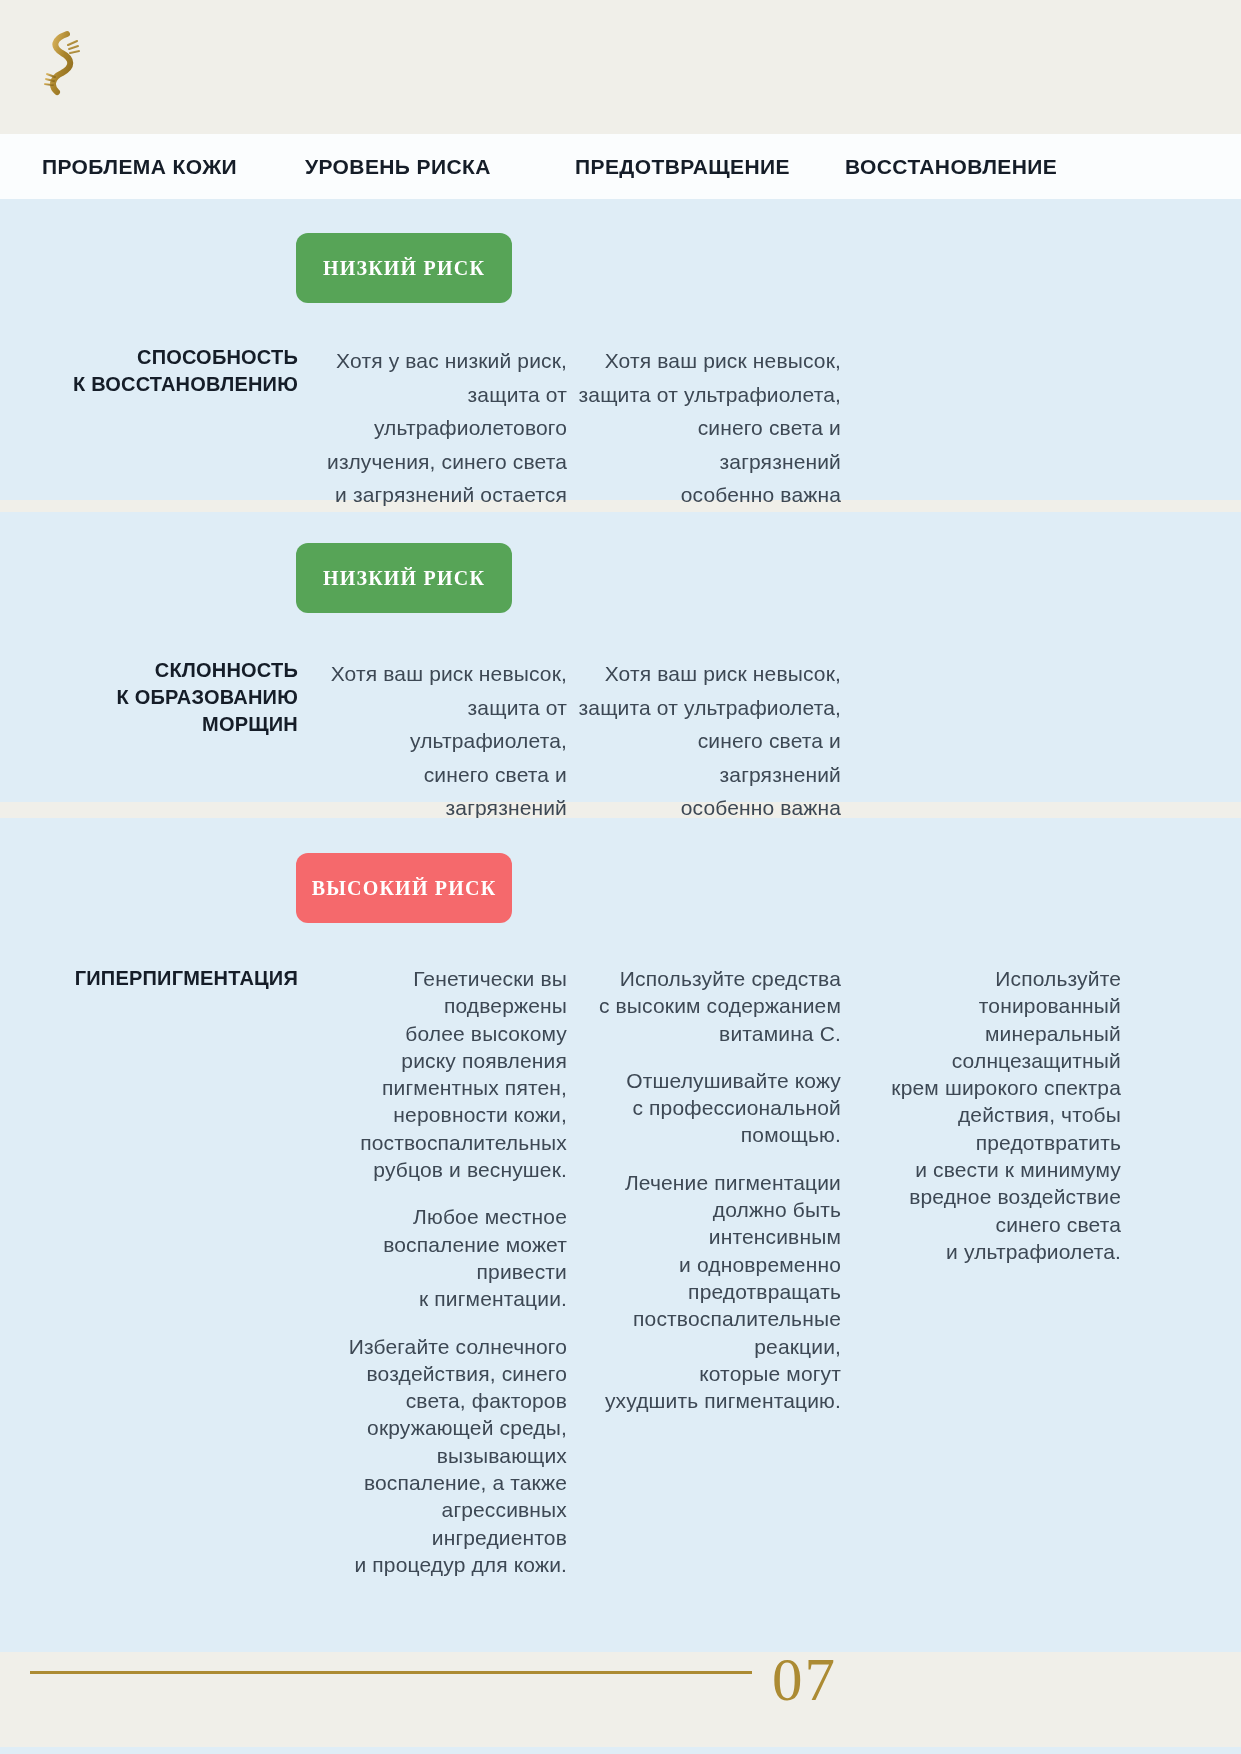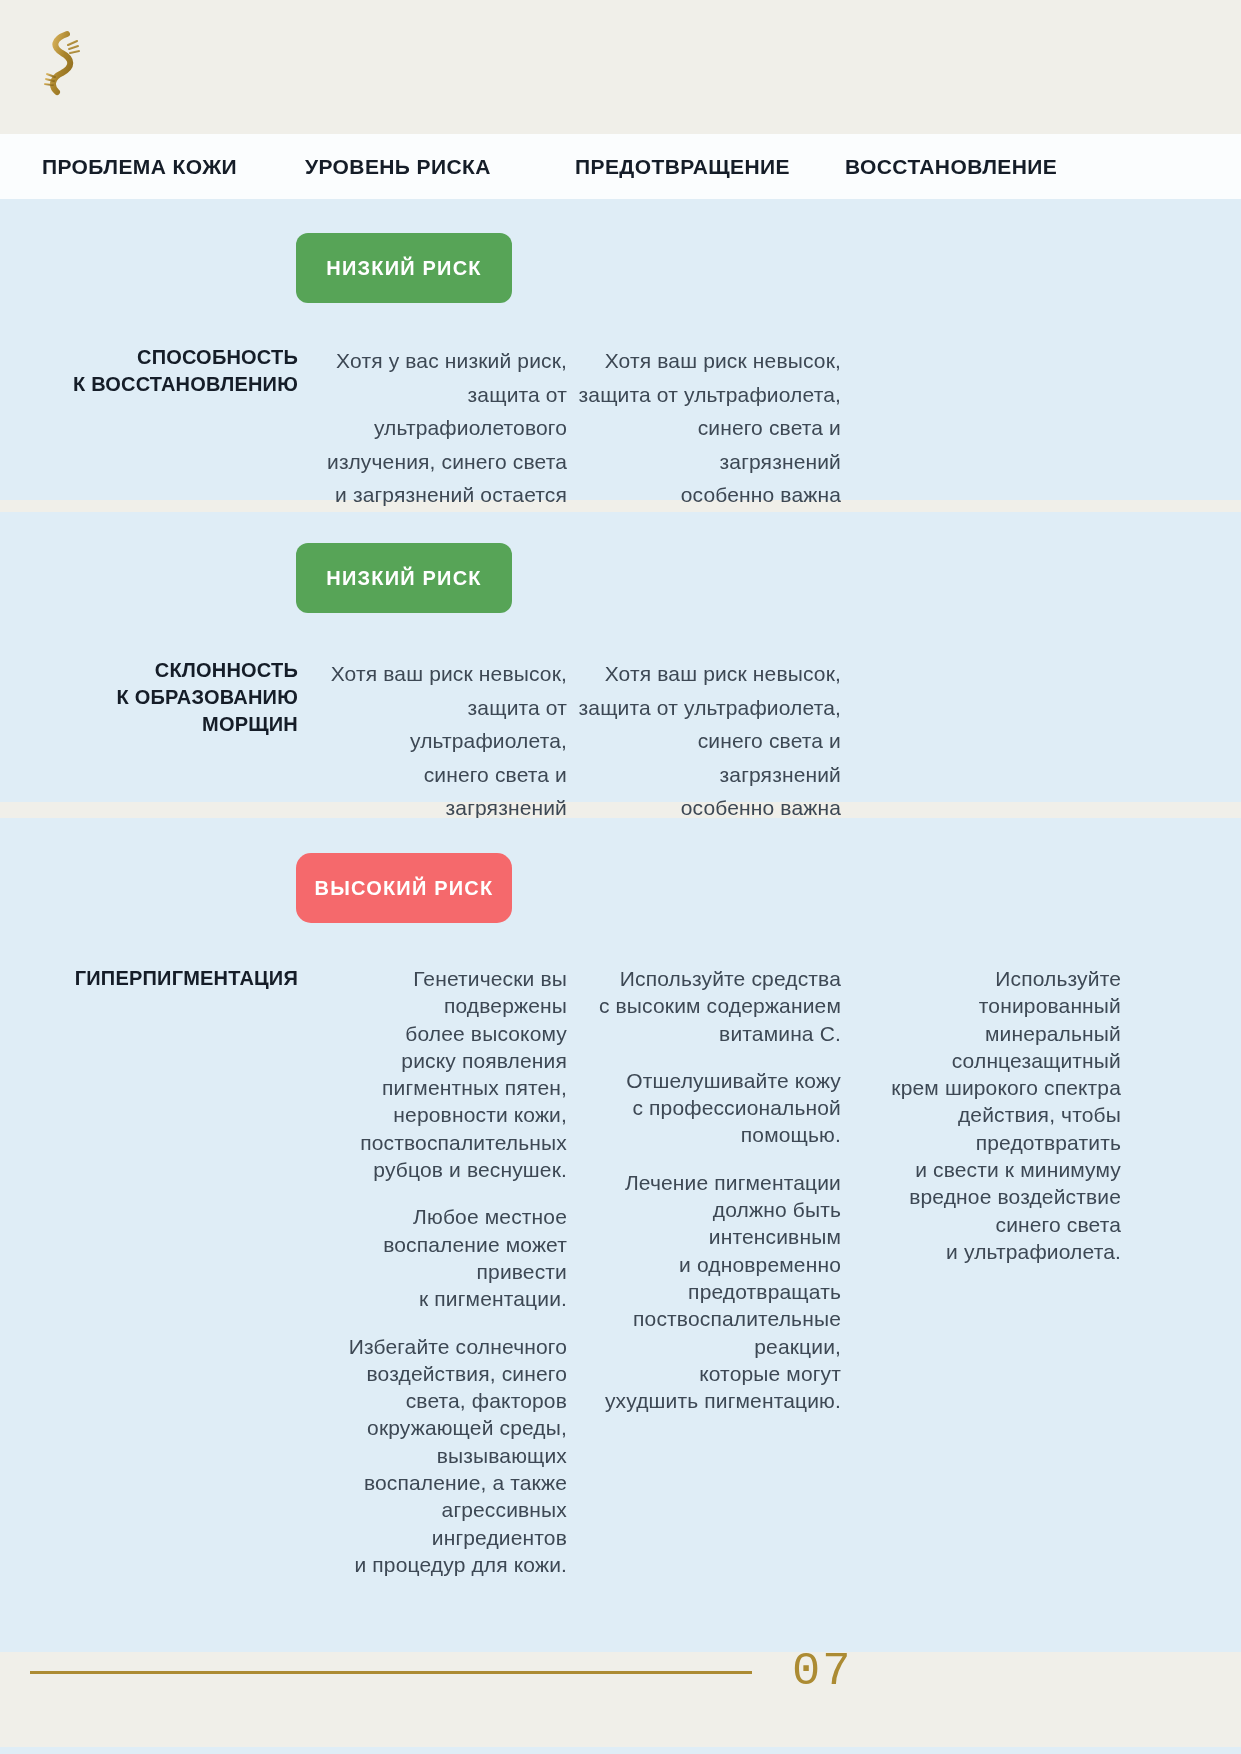--- a/index.html
+++ b/index.html
@@ -36,23 +36,24 @@
   .panel{
     position:absolute;left:0;width:100%;
     background:var(--panel-bg);
   }
   .badge{
     position:absolute;left:296px;width:216px;height:70px;
     border-radius:12px;
     display:flex;align-items:center;justify-content:center;
     color:#fff;font-size:20px;font-weight:700;letter-spacing:1.2px;
     white-space:nowrap;
+    font-family:Liberation Serif, serif;
   }
   .badge.low{background:var(--low-risk);}
-  .badge.high{background:var(--high-risk);border-radius:15px;}
+  .badge.high{background:var(--high-risk);}
   .row-title{
     position:absolute;left:42px;margin:0;
     font-size:20px;font-weight:700;line-height:1.35;letter-spacing:.2px;
     color:var(--title-text);white-space:pre-line;
   }
   .body-col{position:absolute;}
   .body-col p{
     margin:0 0 20px;
     font-size:21px;line-height:1.6;letter-spacing:.15px;
     color:var(--body-text);white-space:pre-line;
@@ -61,24 +62,23 @@
   .panel.tight .body-col p{line-height:1.3;}
   .col2{left:305px;width:262px;}
   .col3{left:575px;width:266px;}
   .col4{left:845px;width:276px;}
   .footer-line{
     position:absolute;left:30px;top:1671px;width:722px;height:3px;
     background:var(--gold);
   }
   .page-number{
     position:absolute;left:772px;top:1645px;
-    font-family:Liberation Mono, monospace;
-    font-size:47px;font-weight:400;letter-spacing:2px;
+    font-family:Liberation Serif, serif;
+    font-size:61px;font-weight:400;letter-spacing:2px;
     color:var(--gold);
-    margin-left:20px;
   }
   .bottom-strip{
     position:absolute;left:0;top:1747px;width:100%;height:7px;
     background:var(--panel-bg);
   }
 </style>
 </head>
 <body>
 
 <div class="page">

